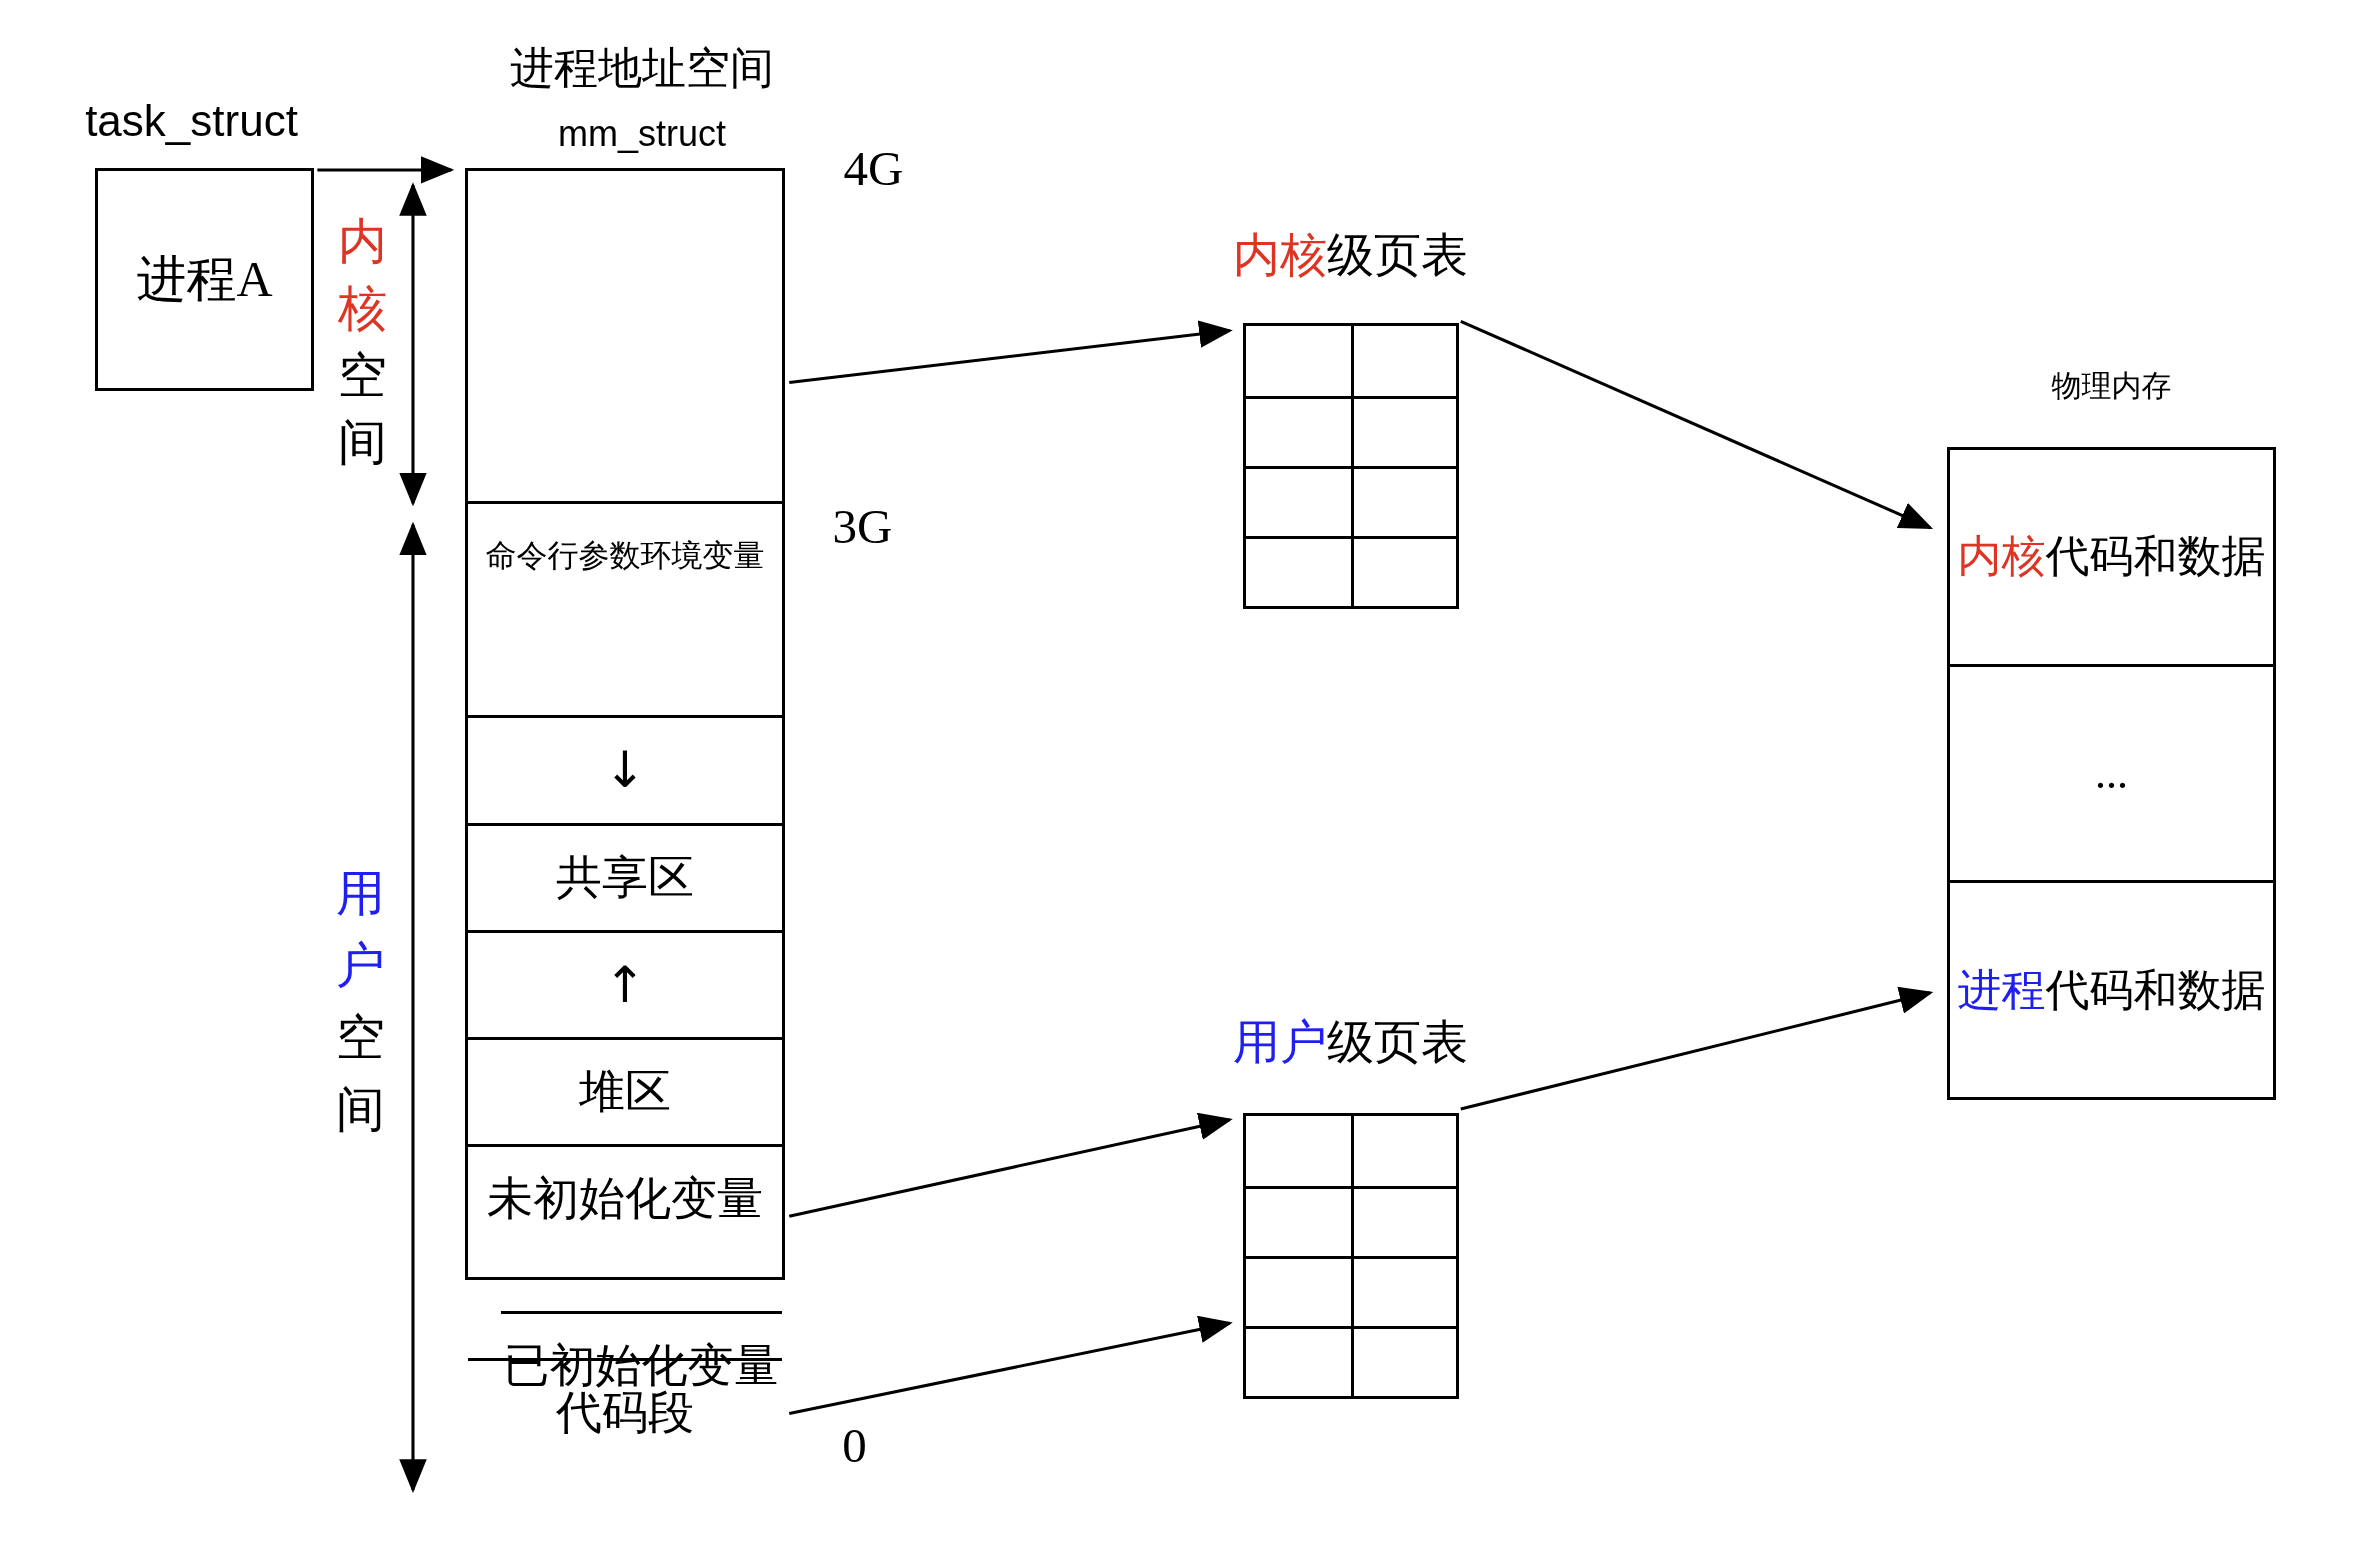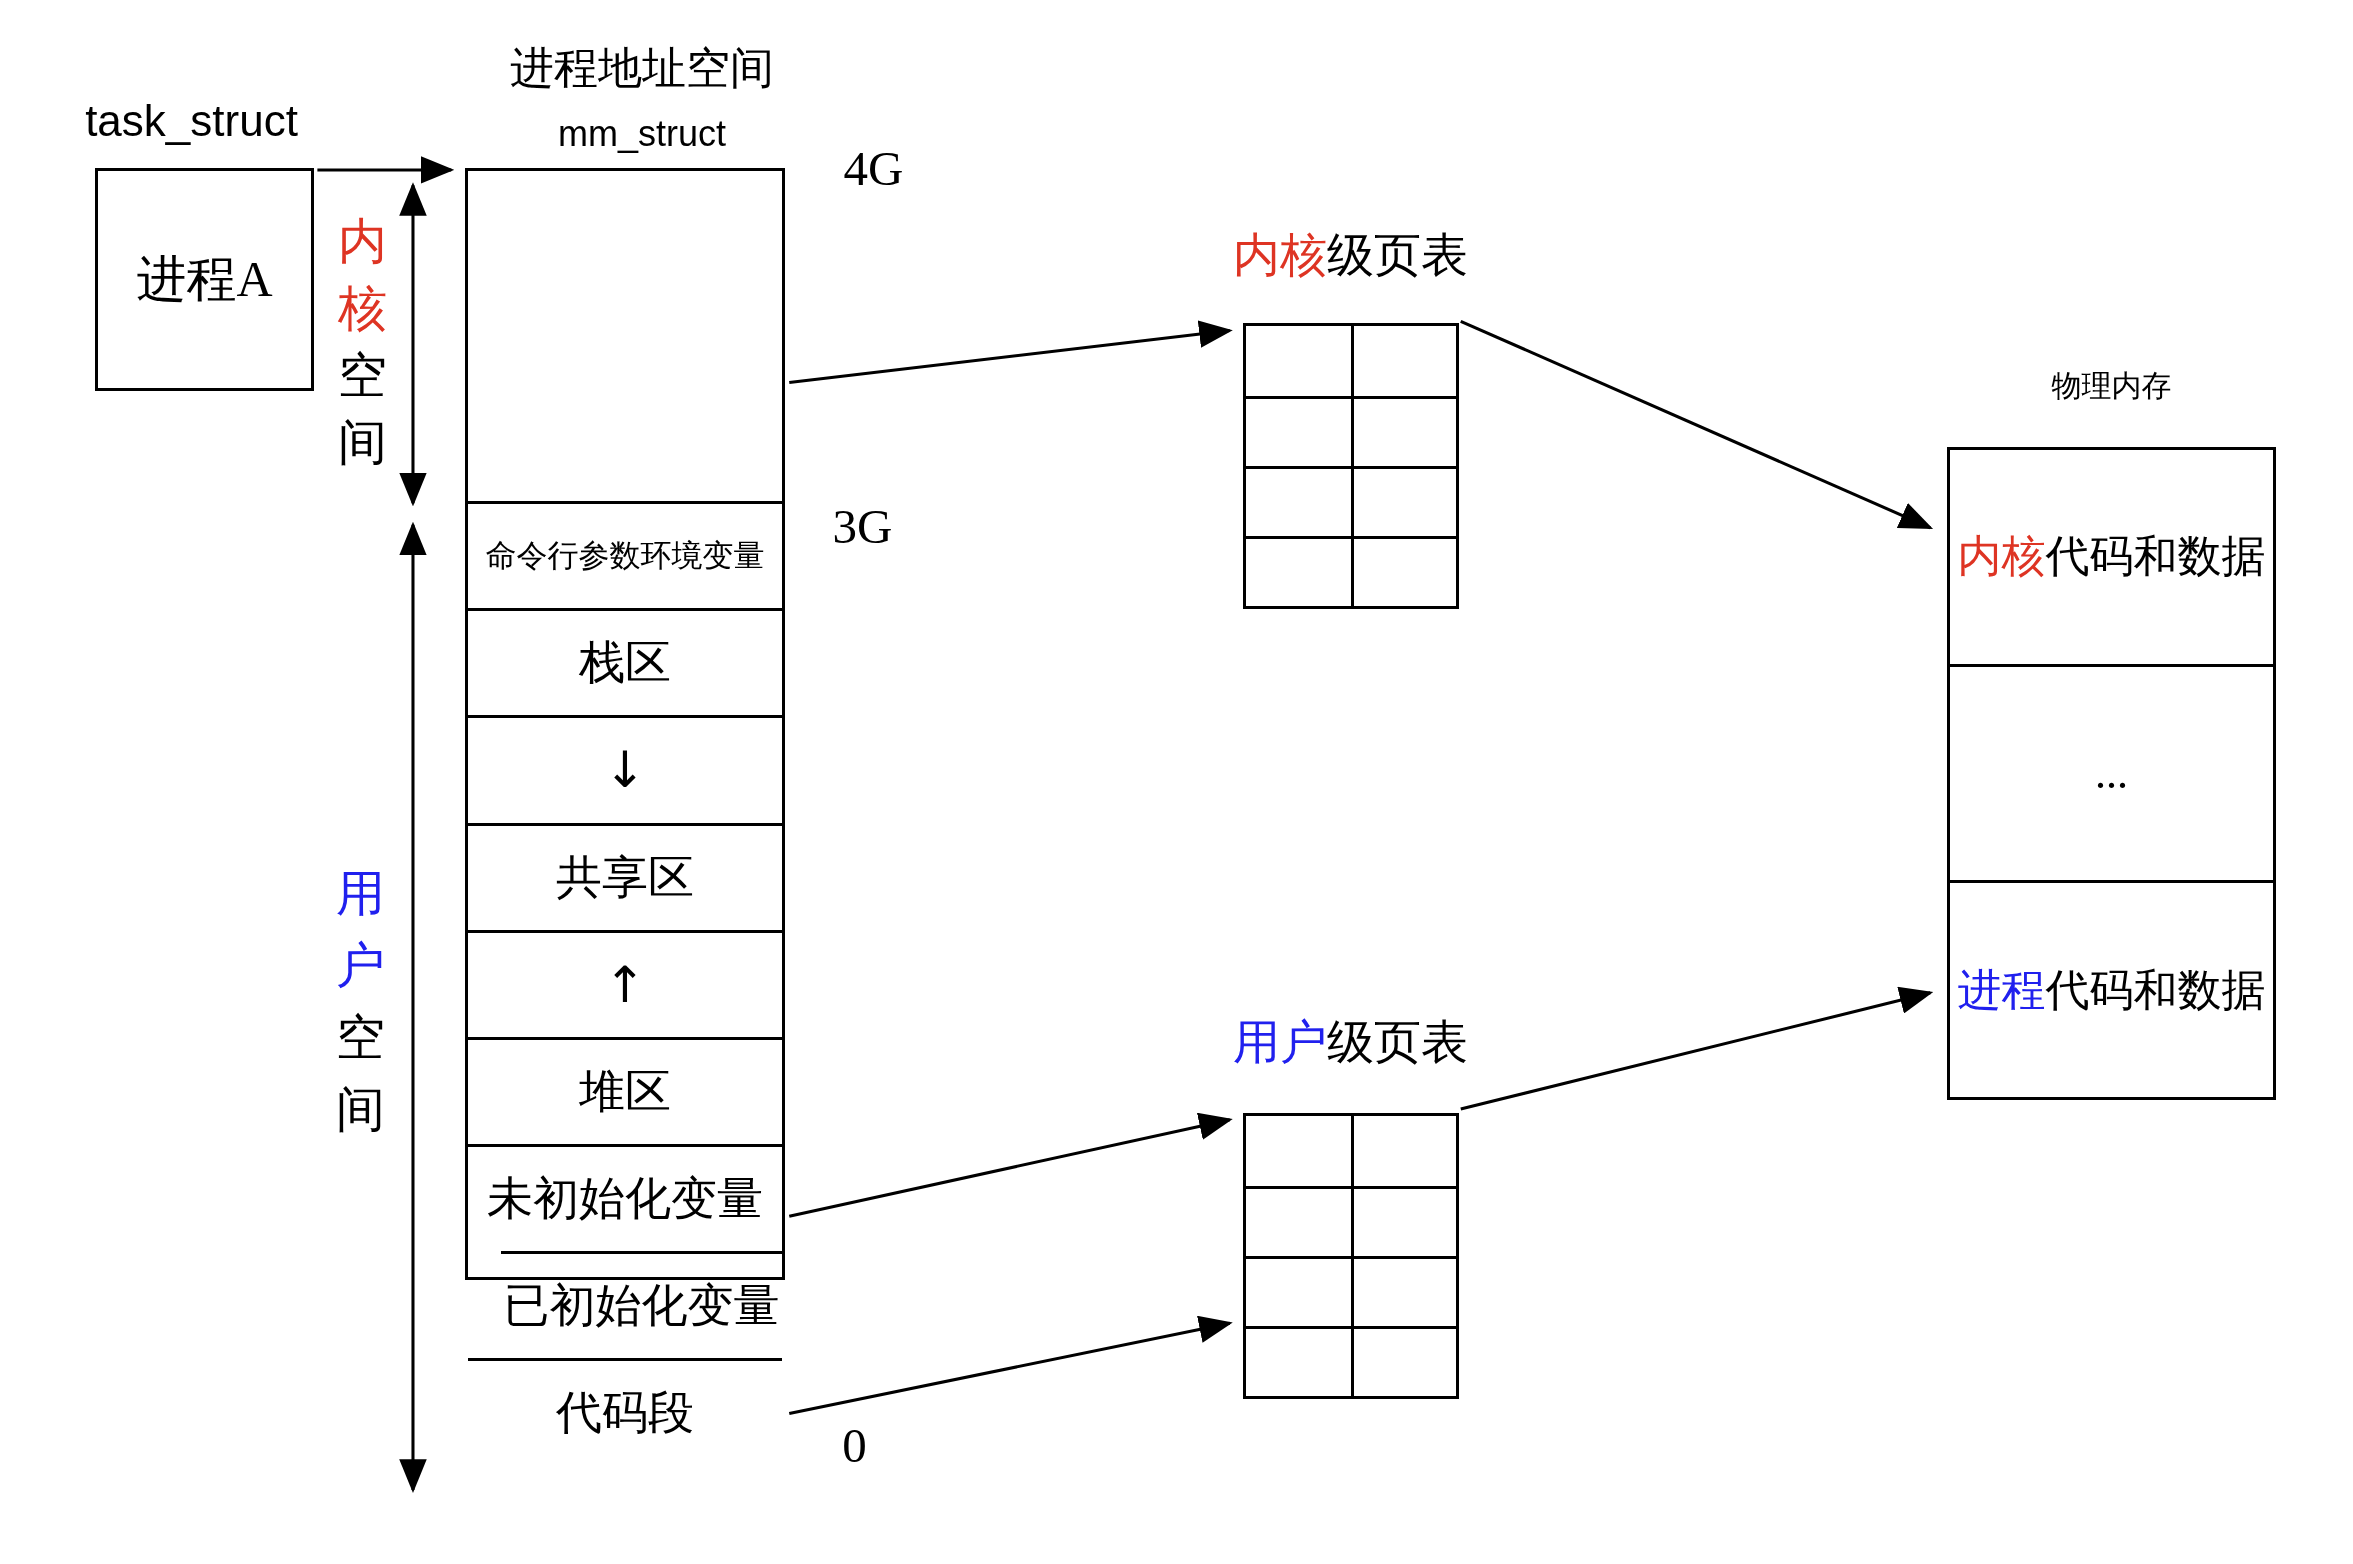--- a/index.html
+++ b/index.html
@@ -30,21 +30,21 @@
   .mm-column{left:465px;top:168px;width:320px;height:1112px;border:3.8px solid #000;box-sizing:border-box;}
   .segment{position:absolute;left:0;right:0;height:107px;border-top:3.1px solid #000;box-sizing:border-box;
            display:flex;align-items:center;justify-content:center;font-size:46px;}
   .seg-0{top:330px;font-size:31px;}
   .seg-1{top:437px;}
   .seg-2{top:544px;}
   .seg-3{top:652px;}
   .seg-4{top:759px;}
   .seg-5{top:866px;}
   .seg-6{top:973px;}
-  .seg-7{top:1080px;margin-left:33px;}
+  .seg-7{top:1140px;margin-left:33px;}
   .seg-8{top:1187px;}
   .arrow-glyph{font-family:"DejaVu Sans",sans-serif;font-size:50px;}
 
   .marker{font-size:49px;width:107px;height:54px;}
   .marker-4g{left:820px;top:141px;}
   .marker-3g{left:809px;top:499px;}
   .marker-0{left:801px;top:1418px;}
 
   
   .pt-title{width:321px;height:61px;font-size:47px;}
@@ -91,23 +91,20 @@
     <span>空</span>
     <span>间</span>
   </div>
 
   <div class="abs center asp-title1">进程地址空间</div>
   <div class="abs center latin asp-title2">mm_struct</div>
 
   <div class="abs mm-column">
     <div class="segment seg-0">
         <span>命令行参数环境变量</span>
-      </div>
-    <div class="segment seg-1">
-        <span>栈区</span>
       </div>
     <div class="segment seg-2">
         <span class="arrow-glyph">↓</span>
       </div>
     <div class="segment seg-3">
         <span>共享区</span>
       </div>
     <div class="segment seg-4">
         <span class="arrow-glyph">↑</span>
       </div>

